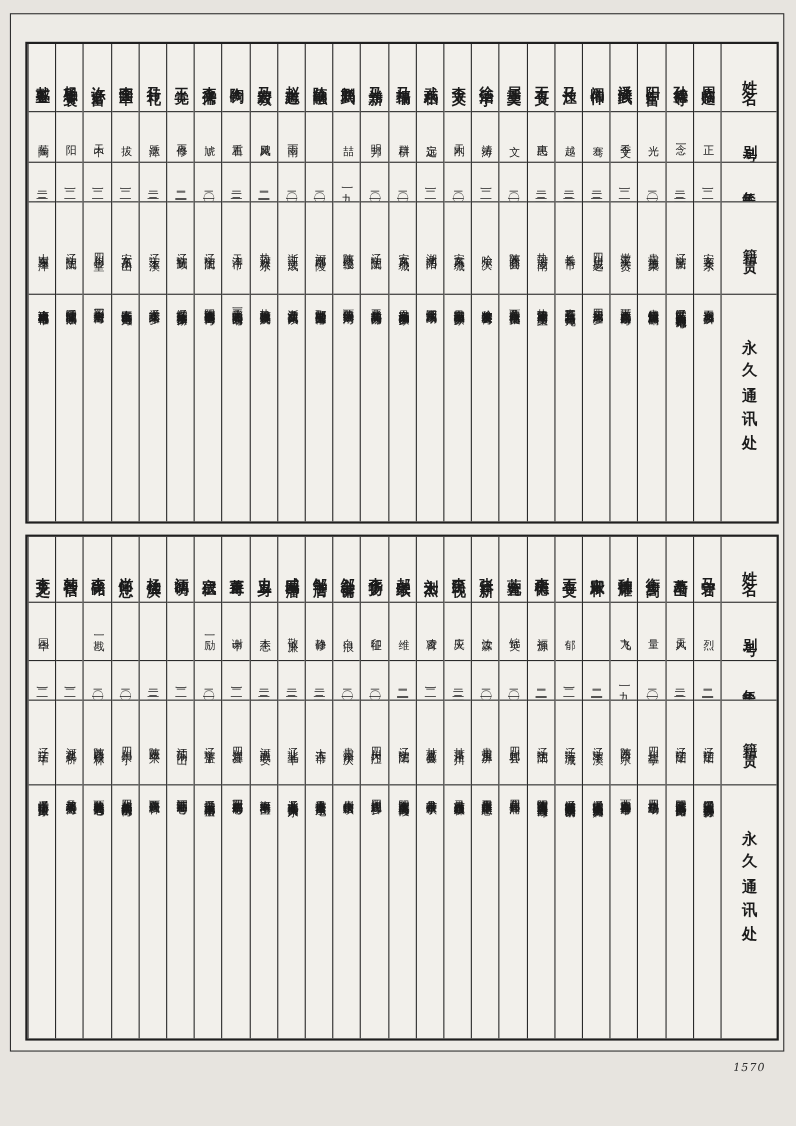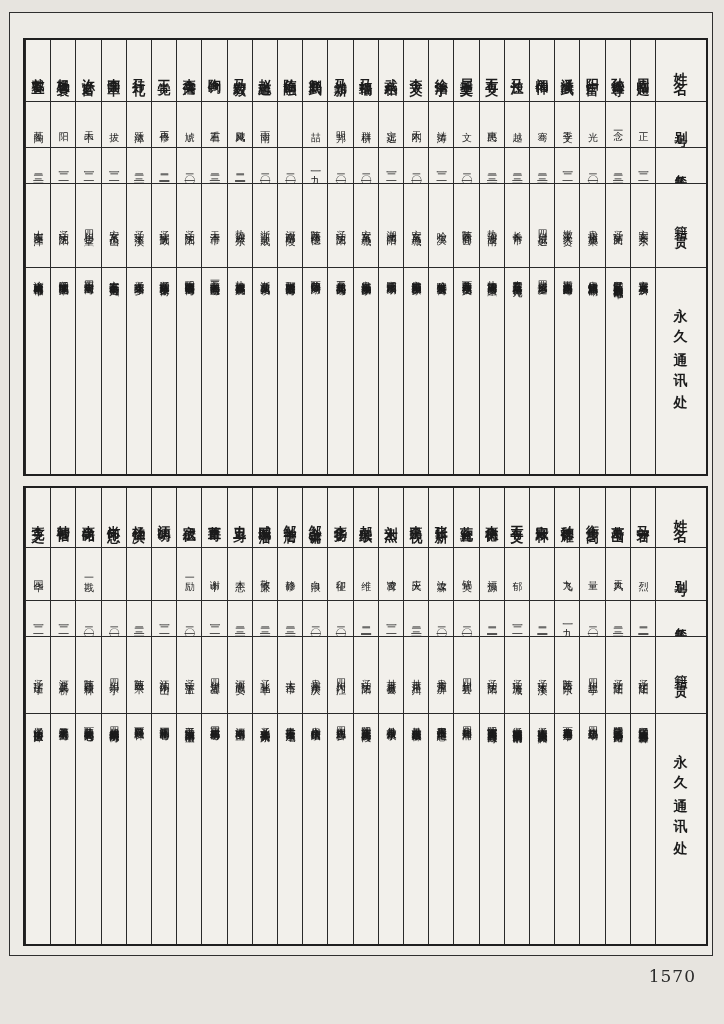--- a/index.html
+++ b/index.html
@@ -67,23 +67,24 @@
   .header-col .cell-name{font-size:14px;letter-spacing:10px;}
   .header-col .cell-alias{font-size:13px;letter-spacing:4px;}
   .header-col .cell-age{font-size:12px;letter-spacing:2px;}
   .header-col .cell-native{font-size:13px;letter-spacing:10px;}
   .header-col .cell-address{
     font-size:14px;letter-spacing:22px;
     padding-top:28px;justify-content:flex-start;
   }
   .folio{
     position:absolute;right:28px;top:966px;
-    font-size:17px;letter-spacing:1px;
+    font-size:10px;letter-spacing:1px;
     font-family:"DejaVu Serif",serif;
     color:#2b2b2b;
+    font-style:italic;
   }
 </style>
 </head>
 <body>
 
 <div class="page-frame"></div>
 
 <div class="sheet">
 
   <div class="v-table t-top">

